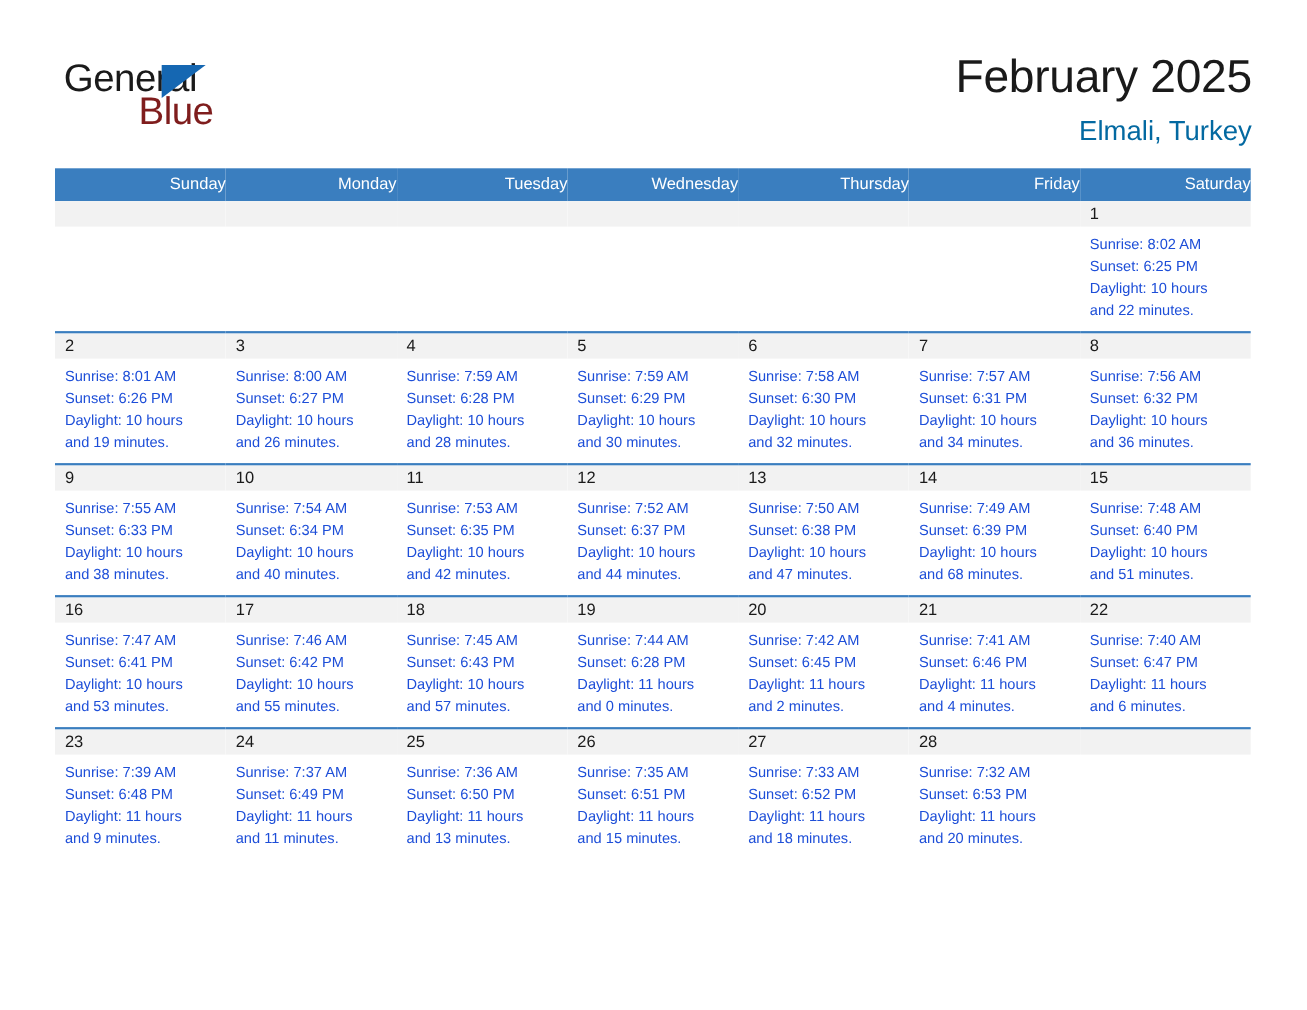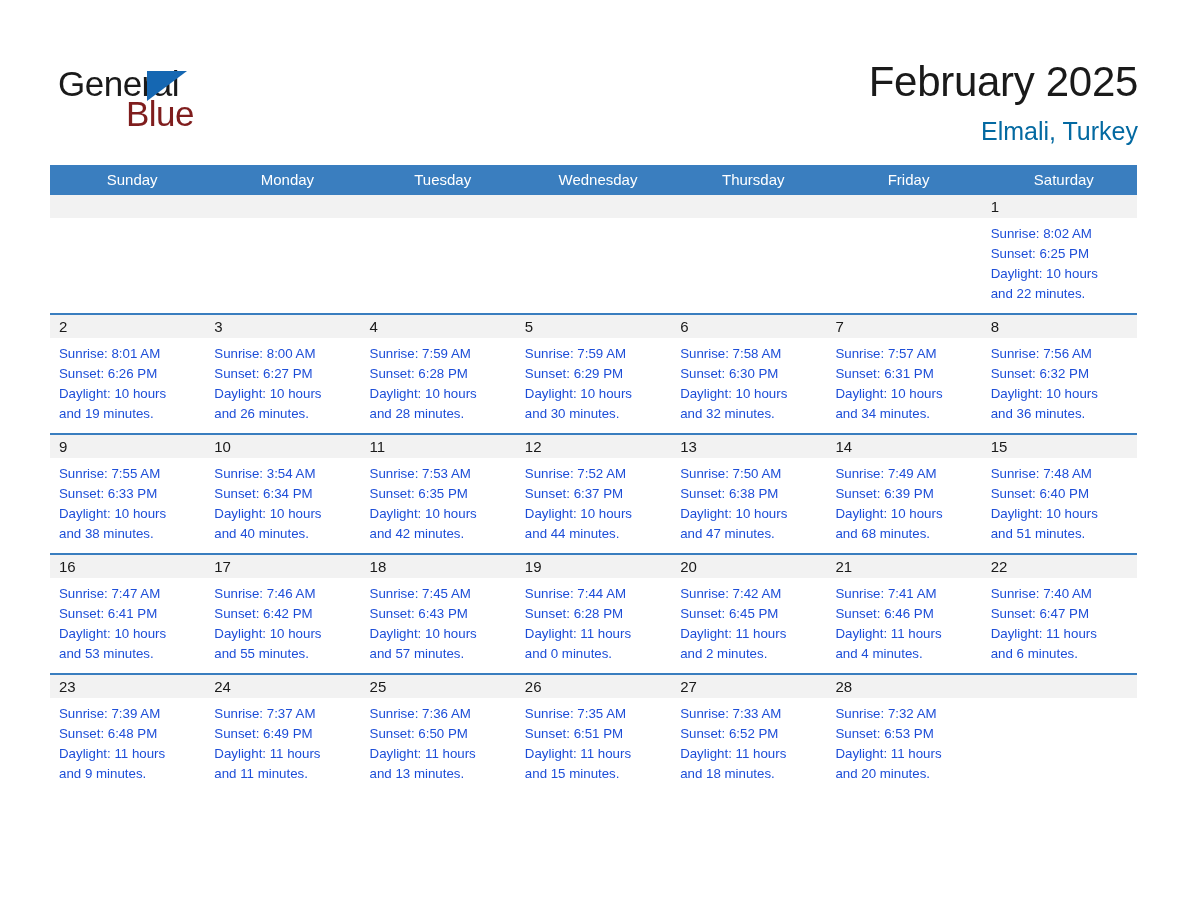--- a/index.html
+++ b/index.html
@@ -19,21 +19,21 @@
     width: 1188px;
     height: 918px;
     box-sizing: border-box;
   }
 
   
   .top-bar {
     display: flex;
     align-items: flex-start;
     justify-content: space-between;
-    padding: 58px 50px 0 58px;
+    padding: 46px 50px 0 58px;
     box-sizing: border-box;
   }
   .logo {
     position: relative;
     width: 150px;
     height: 72px;
     line-height: 1;
   }
   .logo-general {
     position: absolute;
@@ -87,21 +87,21 @@
     margin: 19px 51px 0 50px;
     border-collapse: collapse;
     table-layout: fixed;
     width: 1087px;
   }
   .calendar th {
     background: #3a7ebf;
     color: #ffffff;
     font-weight: normal;
     font-size: 15px;
-    text-align: center;
+    text-align: right;
     padding: 6px 0 7px 9px;
     height: 17px;
     vertical-align: middle;
     border: none;
   }
   .calendar td {
     width: 155.3px;
     vertical-align: top;
     padding: 0;
     border: none;
@@ -305,21 +305,21 @@
                 <div>Sunset: 6:33 PM</div>
                 <div>Daylight: 10 hours</div>
                 <div>and 38 minutes.</div>
               </div>
             </div>
           </td>
           <td>
             <div class="cell-inner">
               <div class="daynum-band">10</div>
               <div class="cell-body">
-                <div>Sunrise: 3:54 AM</div>
+                <div>Sunrise: 7:54 AM</div>
                 <div>Sunset: 6:34 PM</div>
                 <div>Daylight: 10 hours</div>
                 <div>and 40 minutes.</div>
               </div>
             </div>
           </td>
           <td>
             <div class="cell-inner">
               <div class="daynum-band">11</div>
               <div class="cell-body">

